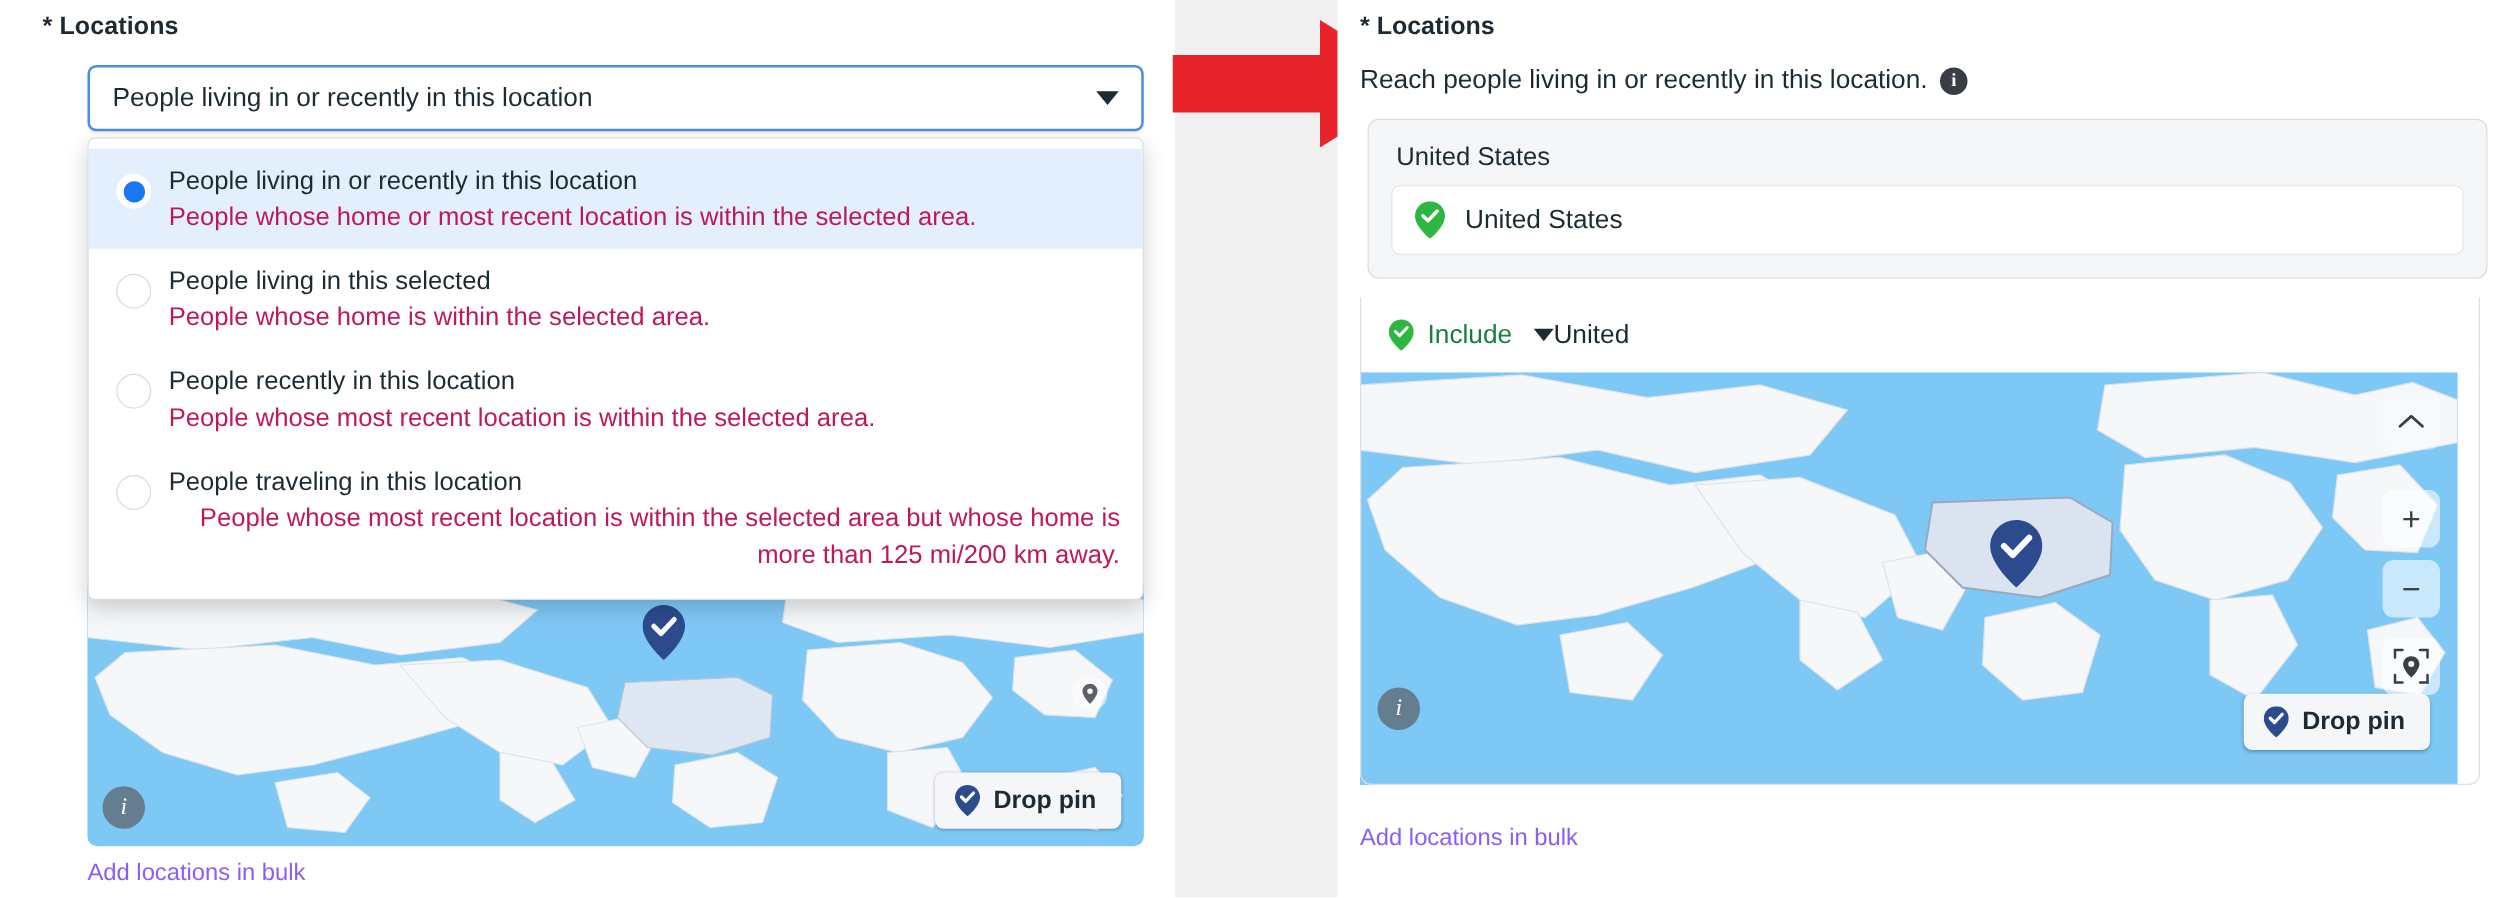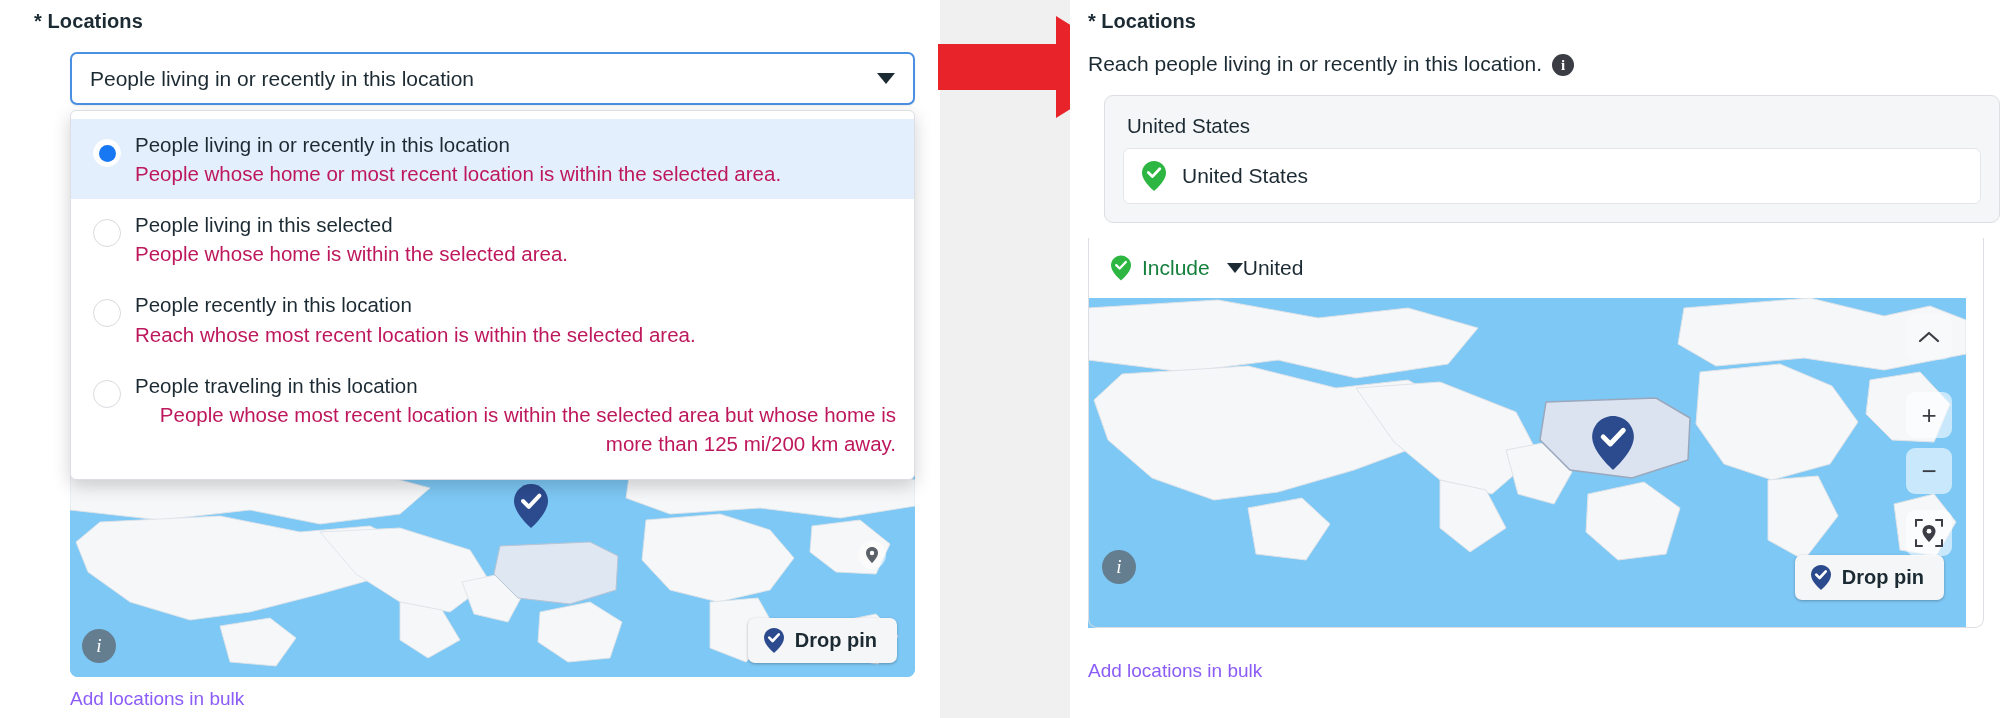--- a/index.html
+++ b/index.html
@@ -115,21 +115,21 @@
     position: absolute; left: 18px; top: 52px;
     font-size: 21px; color:#1c2b33; display:flex; align-items:flex-end; gap: 10px;
   }
   .info-dot {
     width: 22px; height: 22px; border-radius: 50%; background:#3a3e44; color:#fff;
     font-size: 15px; font-weight: bold; font-family:"Liberation Serif", serif;
     display:flex; align-items:center; justify-content:center; line-height:1;
   }
 
   .loc-card {
-    position: absolute; left: 34px; top: 95px; width: 896px;
+    position: absolute; left: 24px; top: 95px; width: 896px;
     border: 1px solid #dcdee3; border-radius: 9px; background:#f5f6f7; overflow:hidden;
   }
   .loc-card-title { font-size: 20.5px; color:#1c2b33; padding: 18px 22px 10px 22px; }
   .loc-chip {
     margin: 0 18px 18px 18px; background:#fff; border:1px solid #e4e6eb; border-radius: 7px;
     height: 56px; display:flex; align-items:center; gap: 16px; padding: 0 18px;
   }
   .loc-chip-label { font-size: 21px; color:#1c2b33; }
 
   .toolbar {
@@ -186,21 +186,21 @@
         <span class="dd-texts">
           <span class="dd-title">People living in this selected</span>
           <span class="dd-desc">People whose home is within the selected area.</span>
         </span>
       </div>
 
       <div class="dd-option">
         <span class="dd-radio"></span>
         <span class="dd-texts">
           <span class="dd-title">People recently in this location</span>
-          <span class="dd-desc">Reach whose most recent location is within the selected area.</span>
+          <span class="dd-desc">People whose most recent location is within the selected area.</span>
         </span>
       </div>
 
       <div class="dd-option">
         <span class="dd-radio"></span>
         <span class="dd-texts">
           <span class="dd-title">People traveling in this location</span>
           <span class="dd-desc">People whose most recent location is within the selected area but whose home is more than 125 mi/200 km away.</span>
         </span>
       </div>

